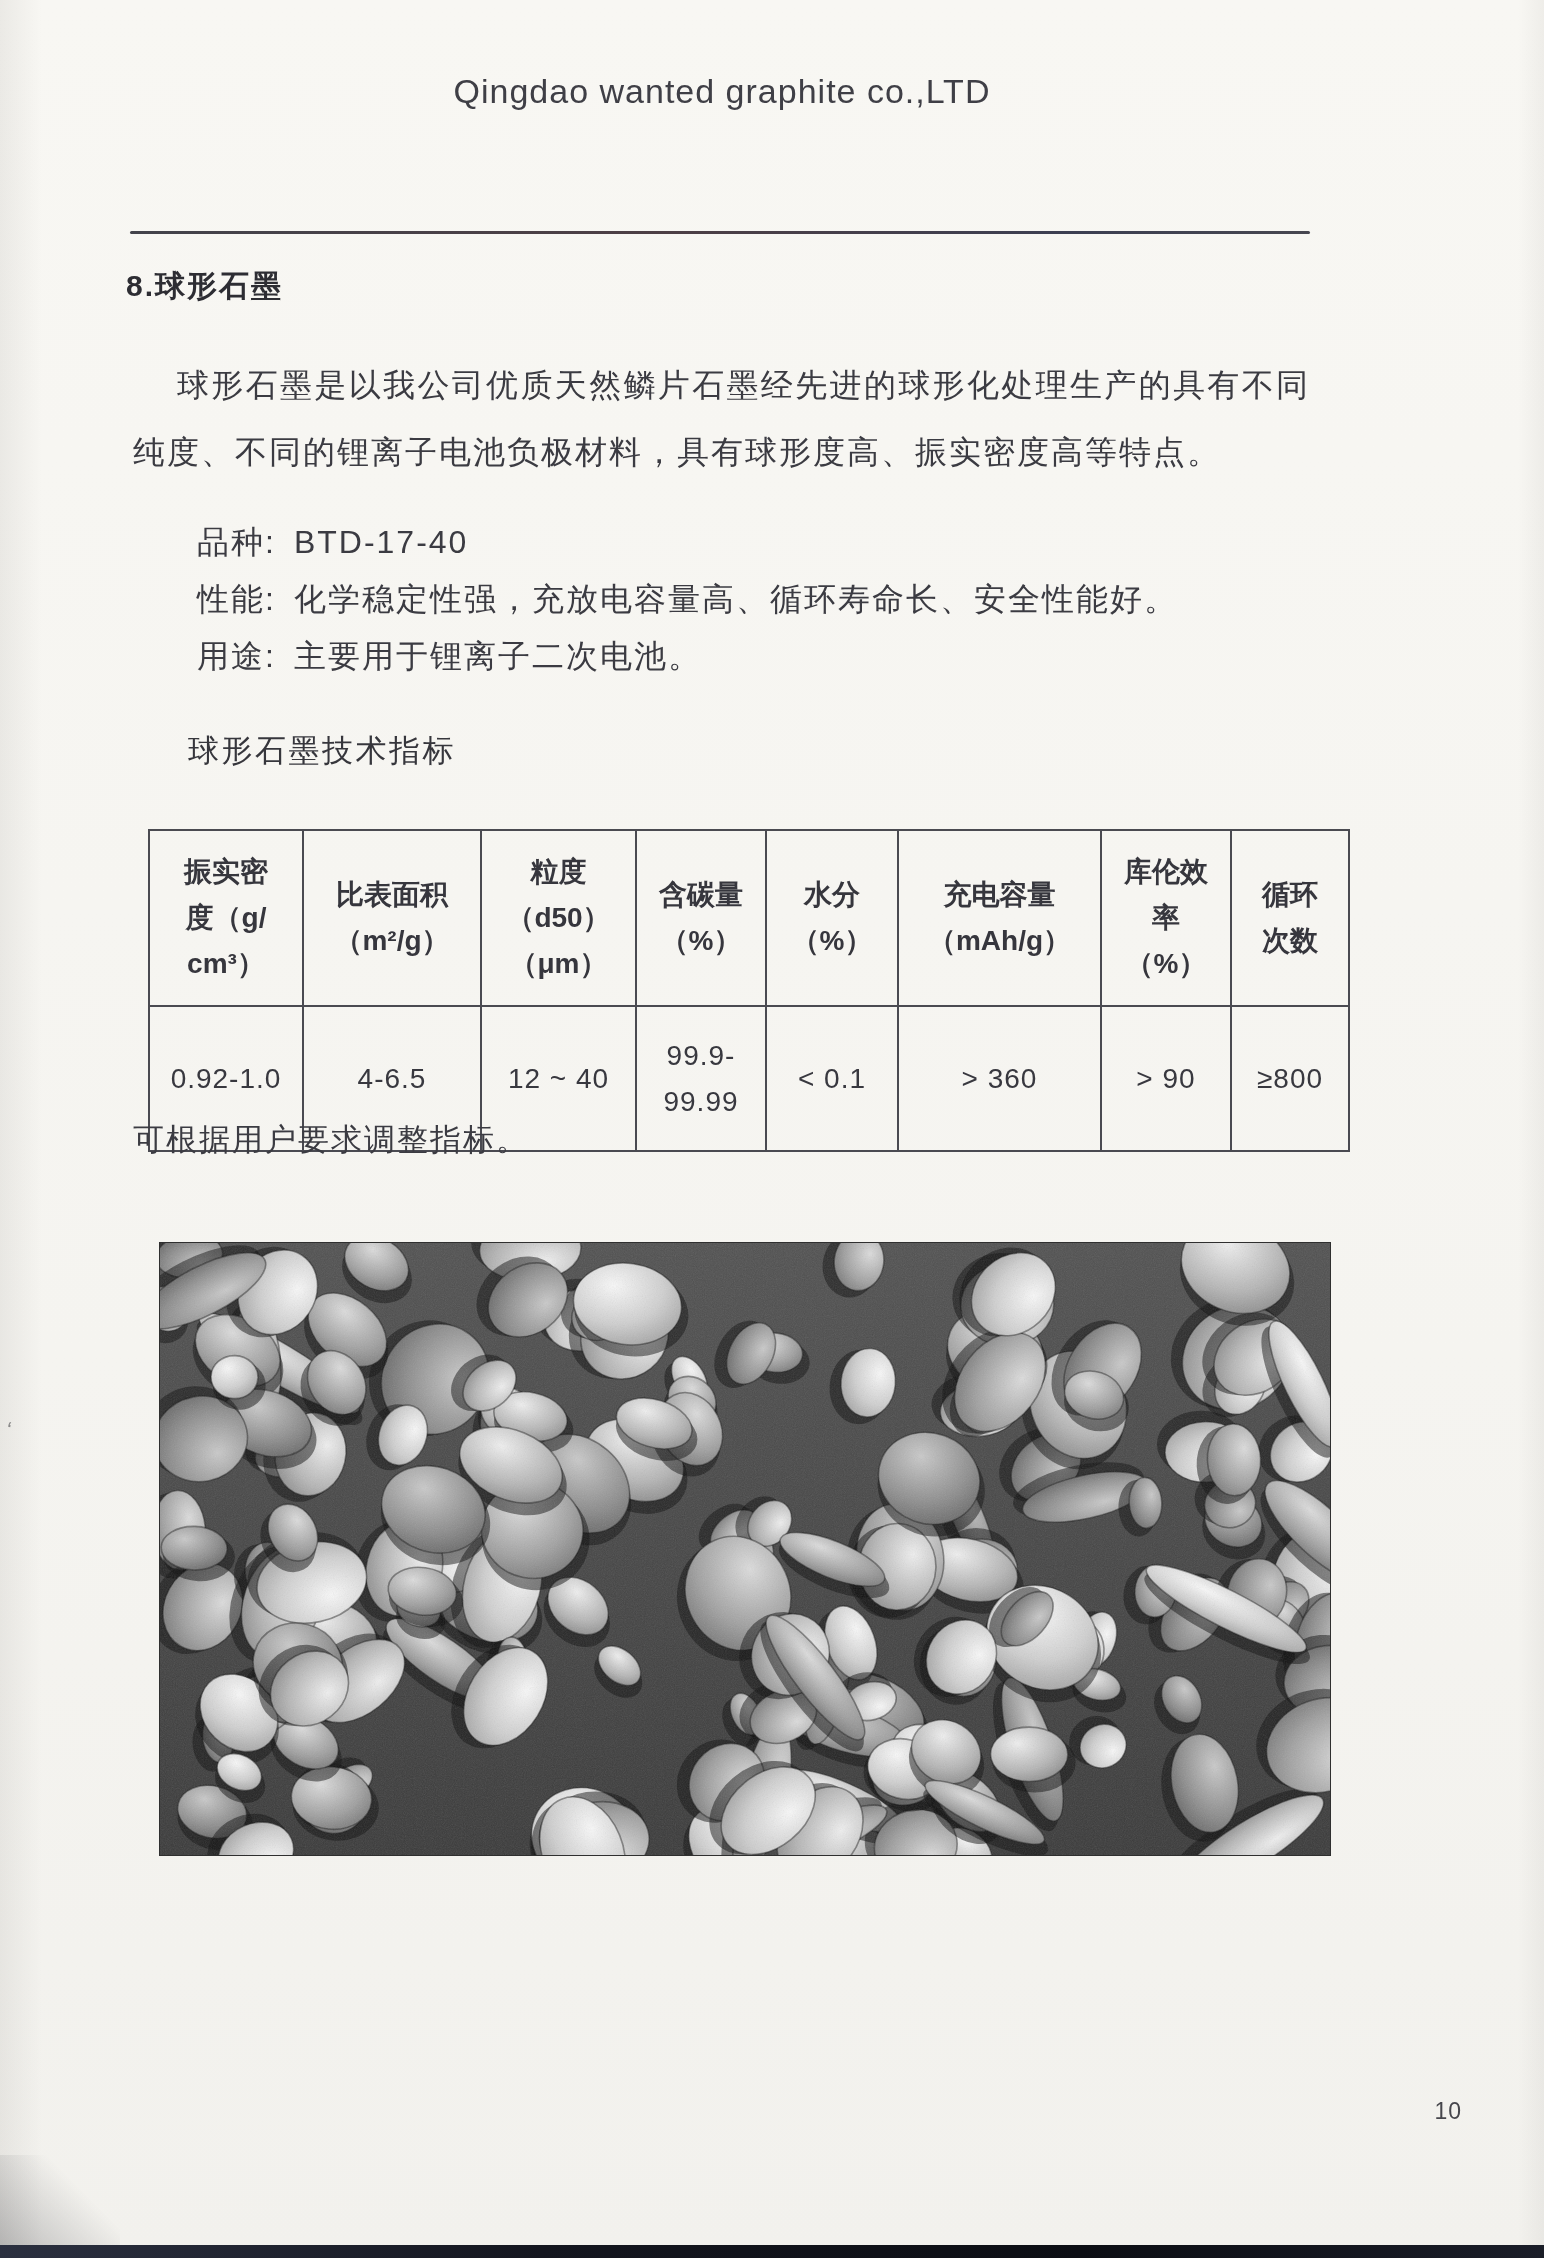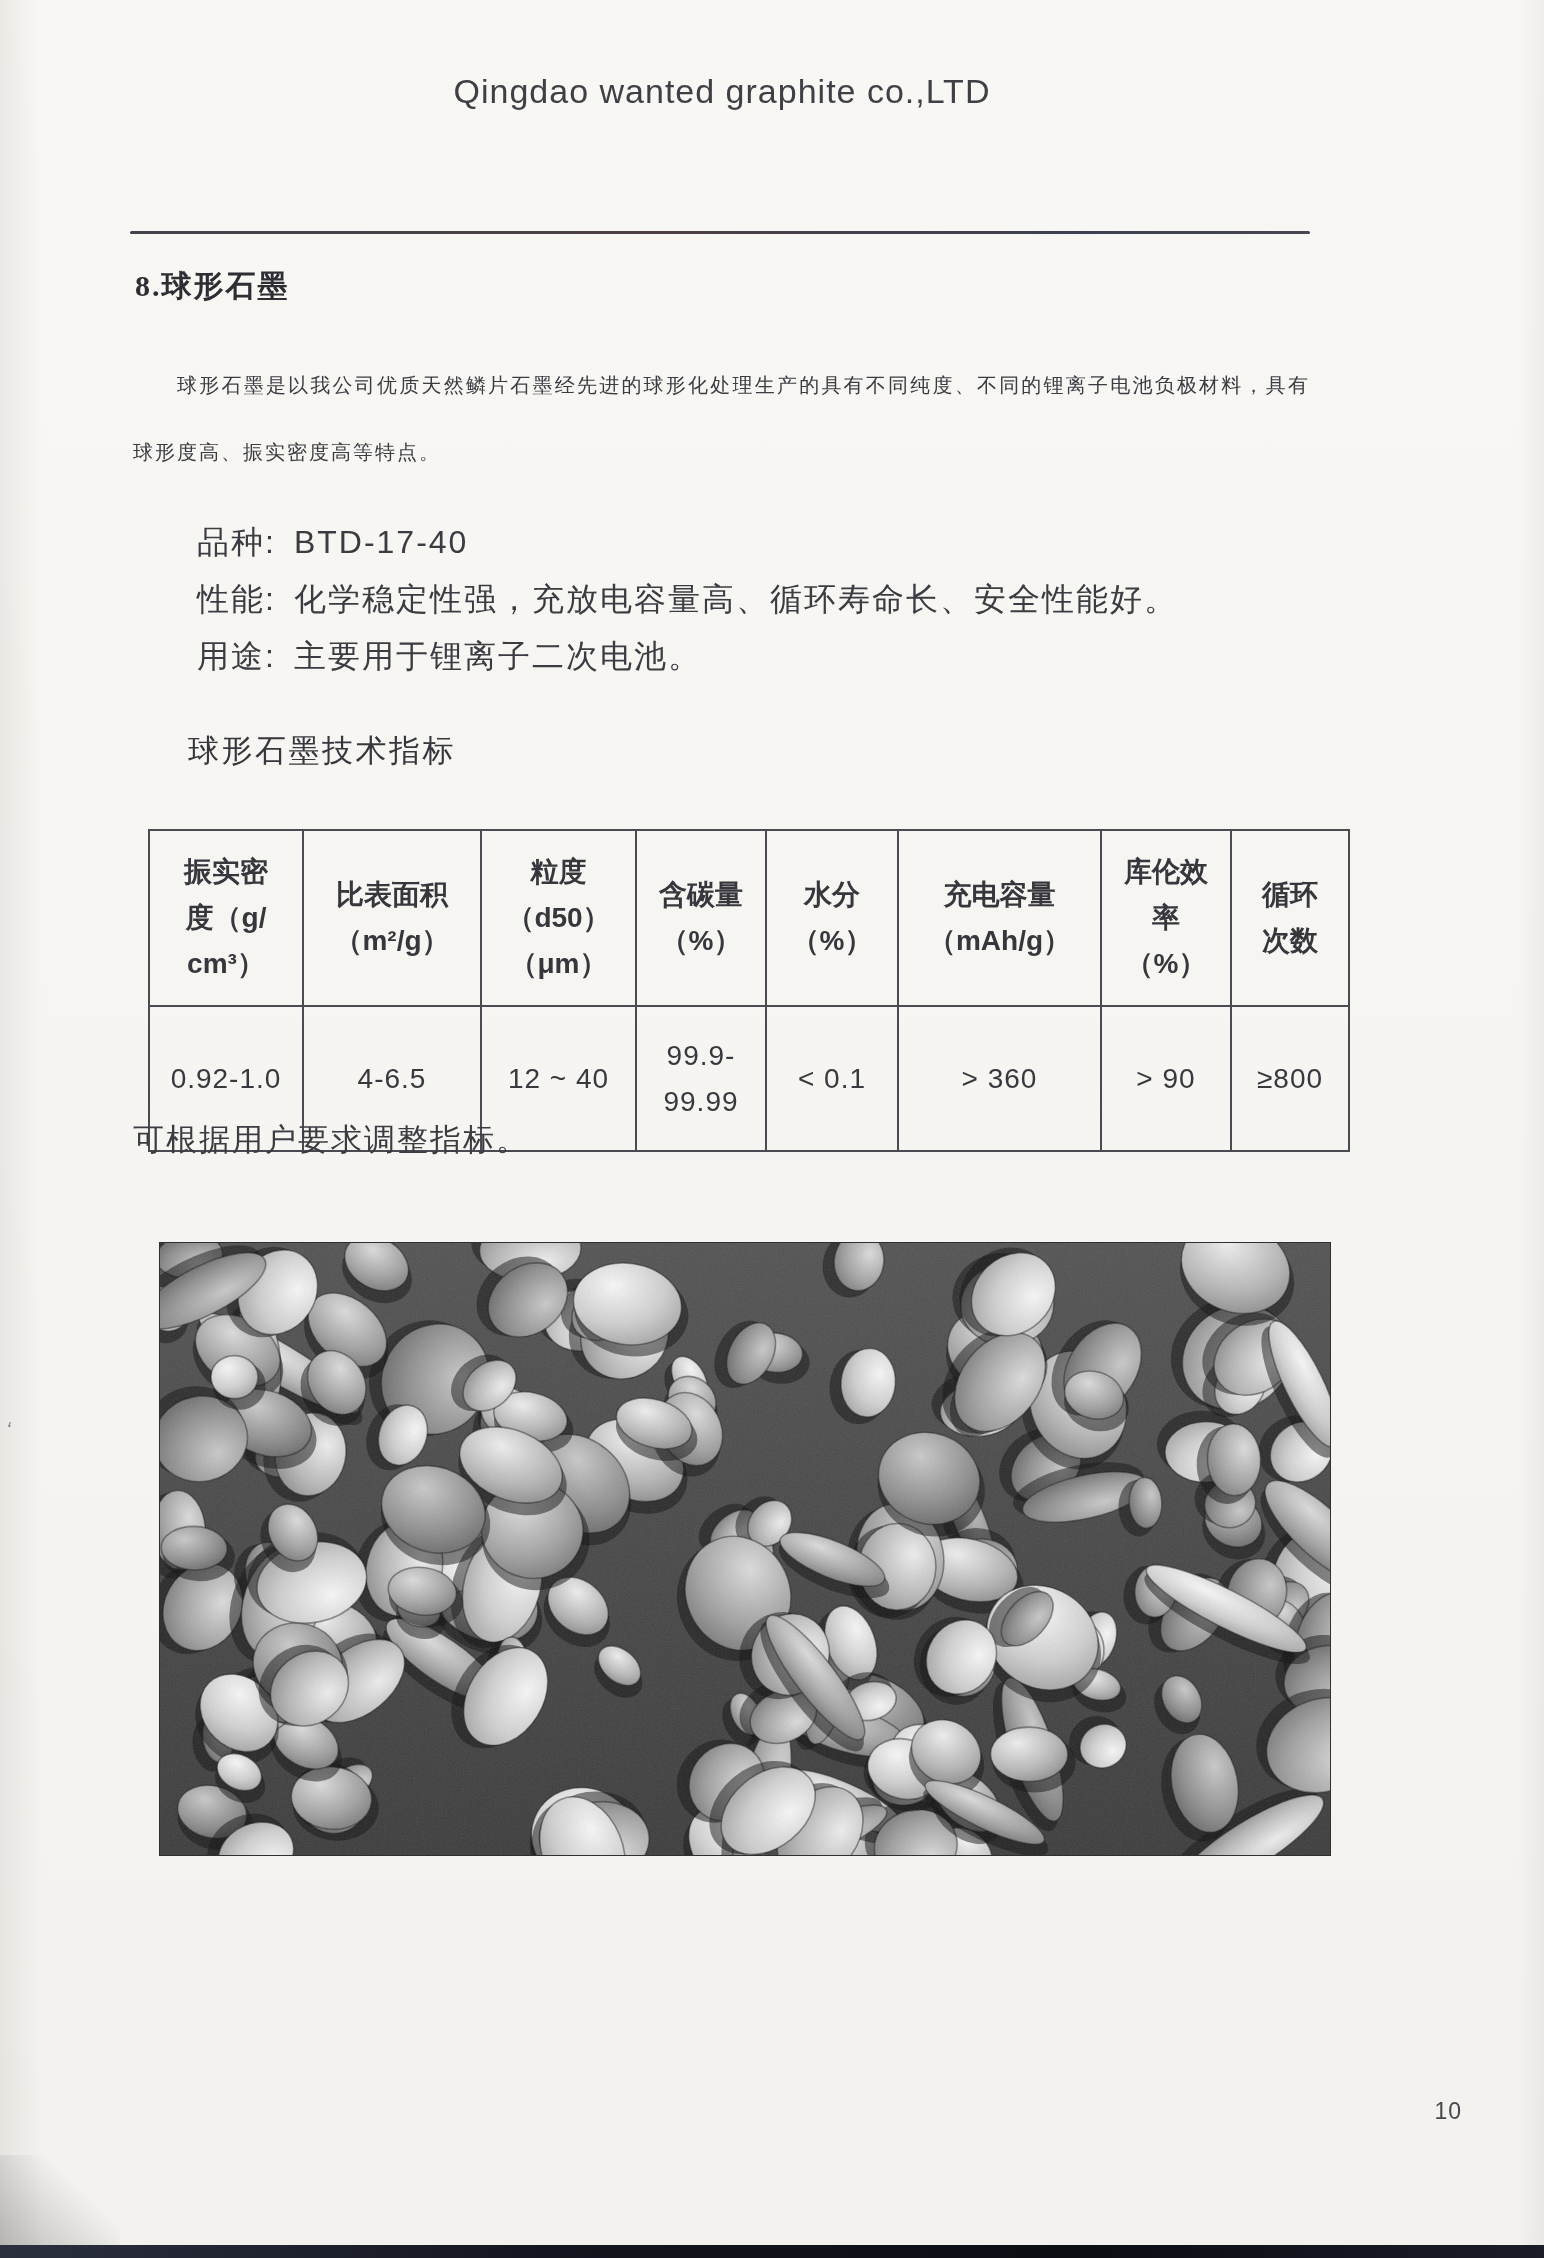--- a/index.html
+++ b/index.html
@@ -22,25 +22,25 @@
   }
   .title-en{
     margin-top:16px;font-size:34px;color:#3f3f46;letter-spacing:1px;font-weight:400;
   }
   .rule{
     left:130px;top:231px;width:1180px;height:2.6px;
     background:linear-gradient(90deg,#43434b,#4d3f45 45%,#3c3f52 80%,#474750);
     border-radius:2px;
   }
   .h8{
-    left:135px;top:266px;font-size:30px;font-weight:700;color:#2d2d33;letter-spacing:2px;font-family:Liberation Serif, serif;
+    left:126px;top:266px;font-size:30px;font-weight:700;color:#2d2d33;letter-spacing:2px;
   }
   .para{
     left:133px;top:352px;width:1177px;margin:0;
-    font-size:20px;line-height:67px;letter-spacing:2px;
+    font-size:32px;line-height:67px;letter-spacing:2px;
     text-align:justify;text-indent:44px;color:#3b3b42;font-family:Liberation Serif, serif;
   }
   .spec-line{left:197px;font-size:32px;letter-spacing:2px;color:#3b3b42;white-space:nowrap;}
   .spec-line .lbl{margin-right:18px;}
   .spec-1{top:521px;}
   .spec-2{top:578px;}
   .spec-3{top:635px;}
   .table-title{
     left:160px;top:730px;font-size:31px;color:#36363c;letter-spacing:2.5px;font-weight:500;margin-left:28px;
   }

